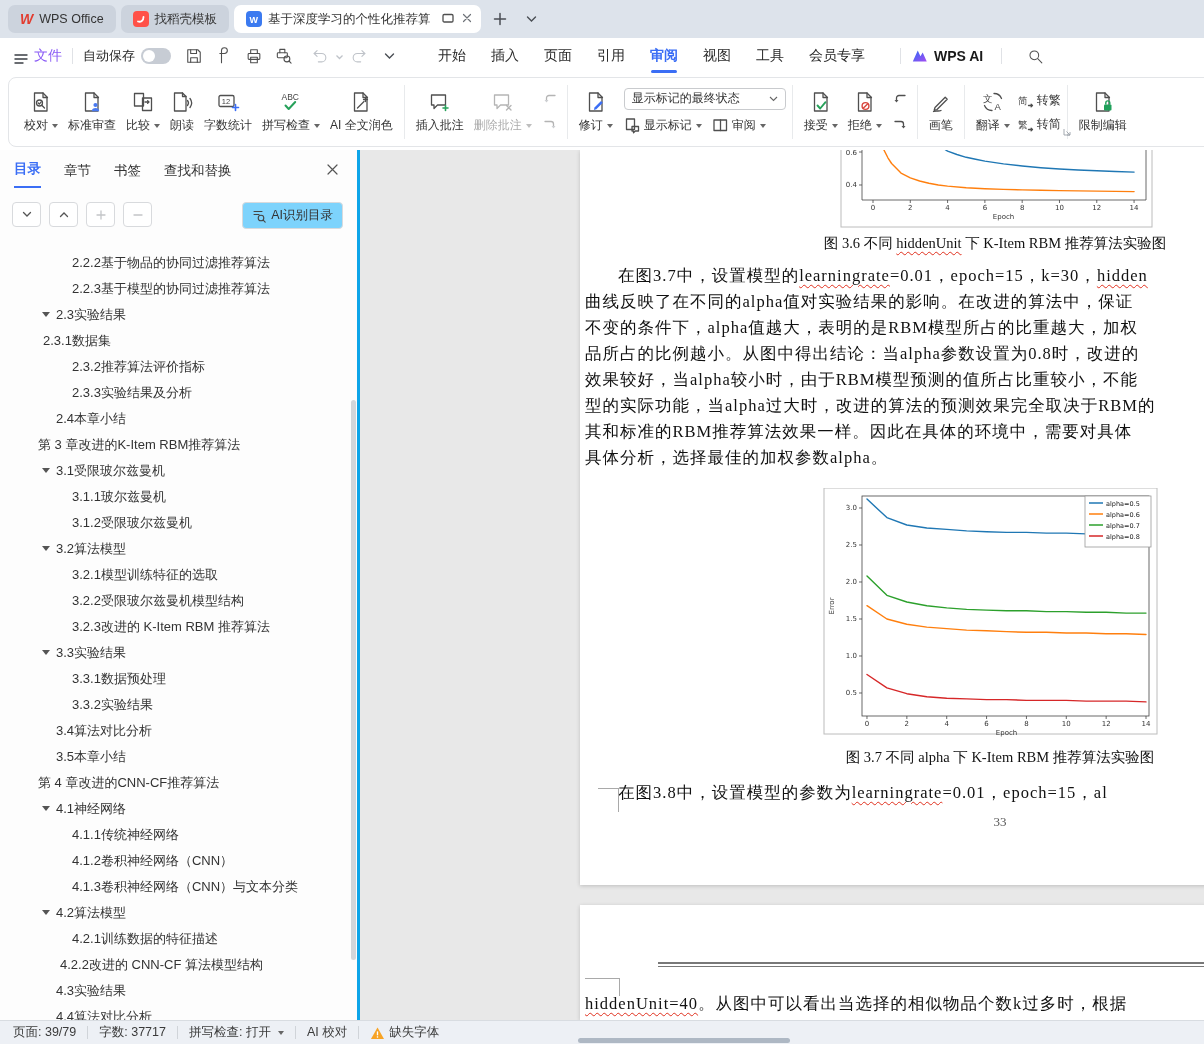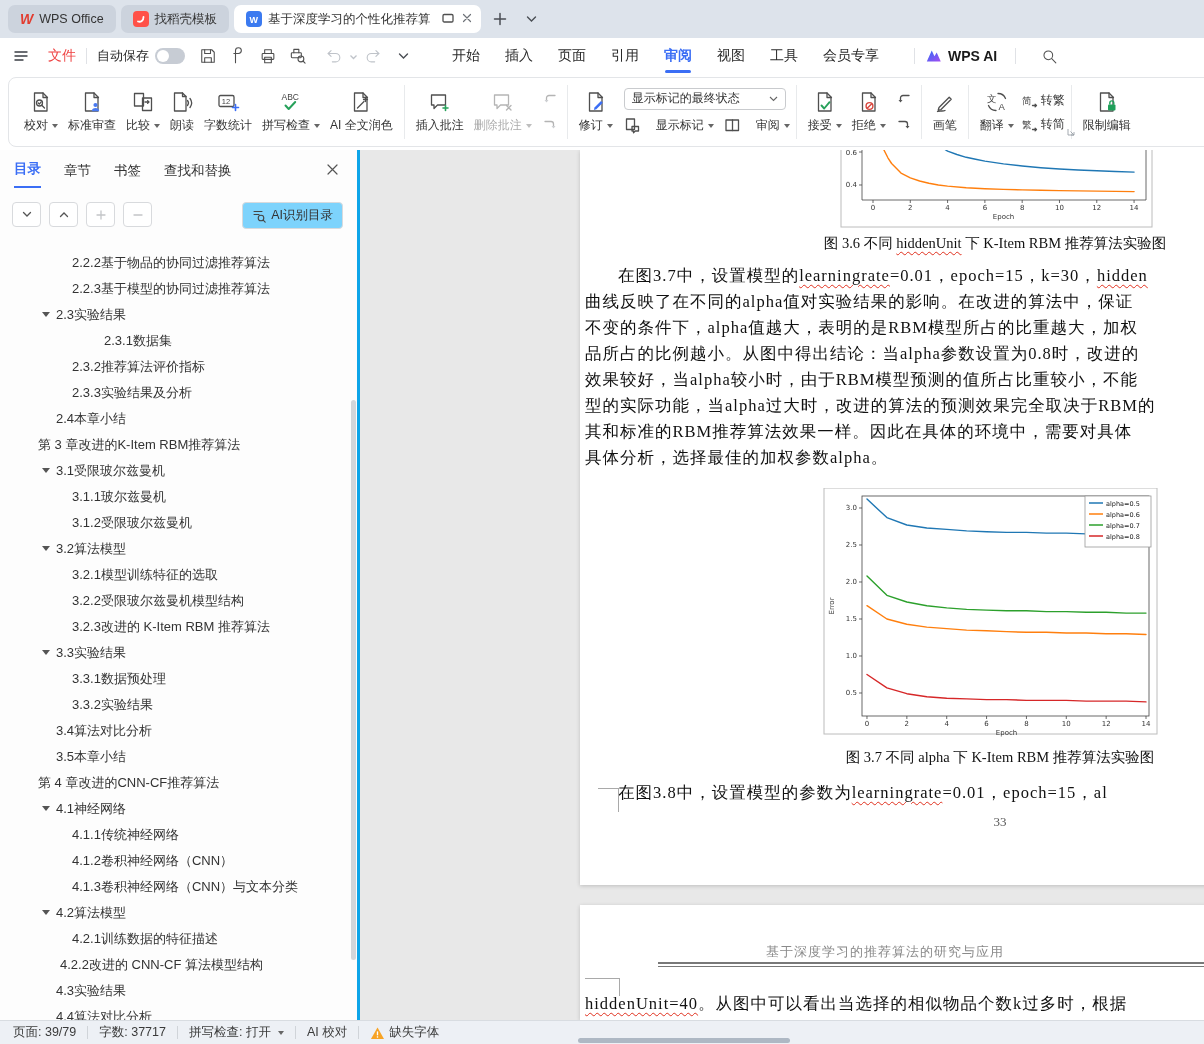--- a/index.html
+++ b/index.html
@@ -14,21 +14,21 @@
         font-size:12.5px;color:#333;background:#ccd3dd;margin-left:5px;}
   .ttab.first{margin-left:8px;}
   .ttab.active{background:#ffffff;}
   .wlogo{color:#e23c2f;font-weight:800;font-style:italic;font-size:14px;}
   .sqicon{width:16px;height:16px;border-radius:4px;display:flex;align-items:center;justify-content:center;flex:0 0 auto;}
   .tbtn{width:26px;height:26px;display:flex;align-items:center;justify-content:center;margin-left:6px;}
 
   
   .menubar{position:absolute;left:0;top:38px;width:100%;height:36px;background:#fff;display:flex;align-items:center;font-size:14px;}
   .mb-sep{width:1px;height:16px;background:#e0e2e6;margin:0 10px;}
-  .mfile{display:flex;align-items:center;gap:20px;margin-left:14px;color:#ef4444;}
+  .mfile{display:flex;align-items:flex-end;gap:6px;margin-left:14px;color:#8b5cf6;}
   .autosave{display:flex;align-items:center;gap:6px;color:#2a2a2a;font-size:13px;}
   .toggle{width:30px;height:16px;border-radius:8px;background:#c7ccd4;position:relative;}
   .toggle::after{content:"";position:absolute;width:12px;height:12px;border-radius:50%;background:#fff;left:2px;top:2px;}
   .qbtn{width:26px;height:26px;display:flex;align-items:center;justify-content:center;margin:0 2px;}
   .mitem{padding:0 0;margin-right:25px;height:36px;display:flex;align-items:center;position:relative;color:#2a2a2a;cursor:default;}
   .mitem.active{color:#3b6ef5;font-weight:700;}
   .mitem.active::after{content:"";position:absolute;left:50%;transform:translateX(-50%);bottom:1px;width:26px;height:3px;border-radius:2px;background:#3b6ef5;}
   .wpsai{display:flex;align-items:center;gap:5px;font-weight:700;font-size:14px;color:#1a1a1a;}
 
   
@@ -39,21 +39,21 @@
   .rbtn .lbl,.hlbl{display:flex;align-items:center;gap:1px;}
   .dd::after{content:"";display:inline-block;border:3px solid transparent;border-top:4px solid #666;margin-left:3px;transform:translateY(2px);}
   .disabled{opacity:.42;}
   .rsep{width:1px;background:#e8eaec;height:54px;margin:0 6px;flex:0 0 auto;}
   .navstack{display:flex;flex-direction:column;gap:4px;margin-left:2px;}
   .navstack .nbtn{width:22px;height:22px;display:flex;align-items:center;justify-content:center;}
   .trackcol{display:flex;flex-direction:column;gap:5px;margin-left:6px;}
   .trackdrop{width:162px;height:22px;border:1px solid #c9cbce;border-radius:4px;background:#fff;font-size:12px;color:#333;
              display:flex;align-items:center;justify-content:space-between;padding:0 7px;box-sizing:border-box;}
   .hrow{display:flex;gap:10px;align-items:center;}
-  .hbtn{display:flex;align-items:center;gap:15px;font-size:12px;color:#333;height:22px;}
+  .hbtn{display:flex;align-items:center;gap:3px;font-size:12px;color:#333;height:22px;}
   .convcol{display:flex;flex-direction:column;gap:4px;margin-left:2px;}
   .convrow{display:flex;align-items:center;gap:3px;font-size:12px;color:#333;height:20px;}
   .launcher{position:absolute;font-size:9px;color:#9aa0a8;}
 
   
   .sidebar{position:absolute;left:0;top:150px;width:360px;height:870px;background:#fdfdfd;border-right:3px solid #0ea5e9;box-sizing:border-box;overflow:hidden;}
   .stabs{position:absolute;left:14px;top:10px;display:flex;align-items:flex-end;}
   .stab{font-size:13.5px;color:#333;margin-right:23px;padding-bottom:8px;}
   .stab.active{color:#3b6ef5;font-weight:700;border-bottom:2px solid #3b6ef5;}
   .sclose{position:absolute;right:18px;top:12px;}
@@ -487,21 +487,21 @@
           <path d="M2 2.5h8M2 5.5h5" stroke="#444" stroke-width="1.1" stroke-linecap="round"></path>
           <circle cx="9" cy="9" r="2.8" fill="none" stroke="#444" stroke-width="1.1"></circle>
           <path d="M11.2 11.2L13.2 13.2" stroke="#444" stroke-width="1.1" stroke-linecap="round"></path>
         </svg>
       <span>AI识别目录</span>
     </div>
     <div class="toc" id="toc">
         <div class="trow"><span style="margin-left: 72px;">2.2.2基于物品的协同过滤推荐算法</span></div>
         <div class="trow"><span style="margin-left: 72px;">2.2.3基于模型的协同过滤推荐算法</span></div>
         <div class="trow"><span class="tri"></span><span style="margin-left: 56px;">2.3实验结果</span></div>
-        <div class="trow"><span style="margin-left: 104px;">2.3.1数据集</span></div>
+        <div class="trow"><span style="margin-left: 43px;">2.3.1数据集</span></div>
         <div class="trow"><span style="margin-left: 72px;">2.3.2推荐算法评价指标</span></div>
         <div class="trow"><span style="margin-left: 72px;">2.3.3实验结果及分析</span></div>
         <div class="trow"><span style="margin-left: 56px;">2.4本章小结</span></div>
         <div class="trow"><span style="margin-left: 38px;">第 3 章改进的K-Item RBM推荐算法</span></div>
         <div class="trow"><span class="tri"></span><span style="margin-left: 56px;">3.1受限玻尔兹曼机</span></div>
         <div class="trow"><span style="margin-left: 72px;">3.1.1玻尔兹曼机</span></div>
         <div class="trow"><span style="margin-left: 72px;">3.1.2受限玻尔兹曼机</span></div>
         <div class="trow"><span class="tri"></span><span style="margin-left: 56px;">3.2算法模型</span></div>
         <div class="trow"><span style="margin-left: 72px;">3.2.1模型训练特征的选取</span></div>
         <div class="trow"><span style="margin-left: 72px;">3.2.2受限玻尔兹曼机模型结构</span></div>
@@ -613,21 +613,20 @@
           <text x="284" y="50.5" font-size="6.5" fill="#222" font-family="DejaVu Sans,sans-serif">alpha=0.8</text>
         </svg>
       <div class="caption serif" style="top:598px;left:0;width:840px"><span>图  3.7 不同 alpha 下 K-Item RBM 推荐算法实验图</span></div>
       <div class="para serif indent" style="top:630px;left:5px;width:900px"><span>在图3.8中，设置模型的参数为</span><span class="wavy">learningrate</span><span>=0.01，epoch=15，al</span></div>
       <div class="mark" style="left:18px;top:638px;width:21px;height:1px"></div>
       <div class="mark" style="left:38px;top:638px;width:1px;height:24px"></div>
       <div class="pagenum serif">33</div>
     </div>
 
     <div class="page" id="page2">
-      <div class="p2header serif">基于深度学习的推荐算法的研究与应用</div>
       <div class="p2rule"></div>
       <div class="mark" style="left:5px;top:73px;width:35px;height:1px"></div>
       <div class="mark" style="left:39px;top:73px;width:1px;height:18px"></div>
       <div class="para serif" style="top:86px;left:5px;width:900px"><span class="wavy">hiddenUnit=40</span><span>。从图中可以看出当选择的相似物品个数k过多时，根据</span></div>
     </div>
   </div>
 
   <div class="statusbar">
     <span class="sitem">页面: 39/79</span>
     <span class="ssep"></span>

